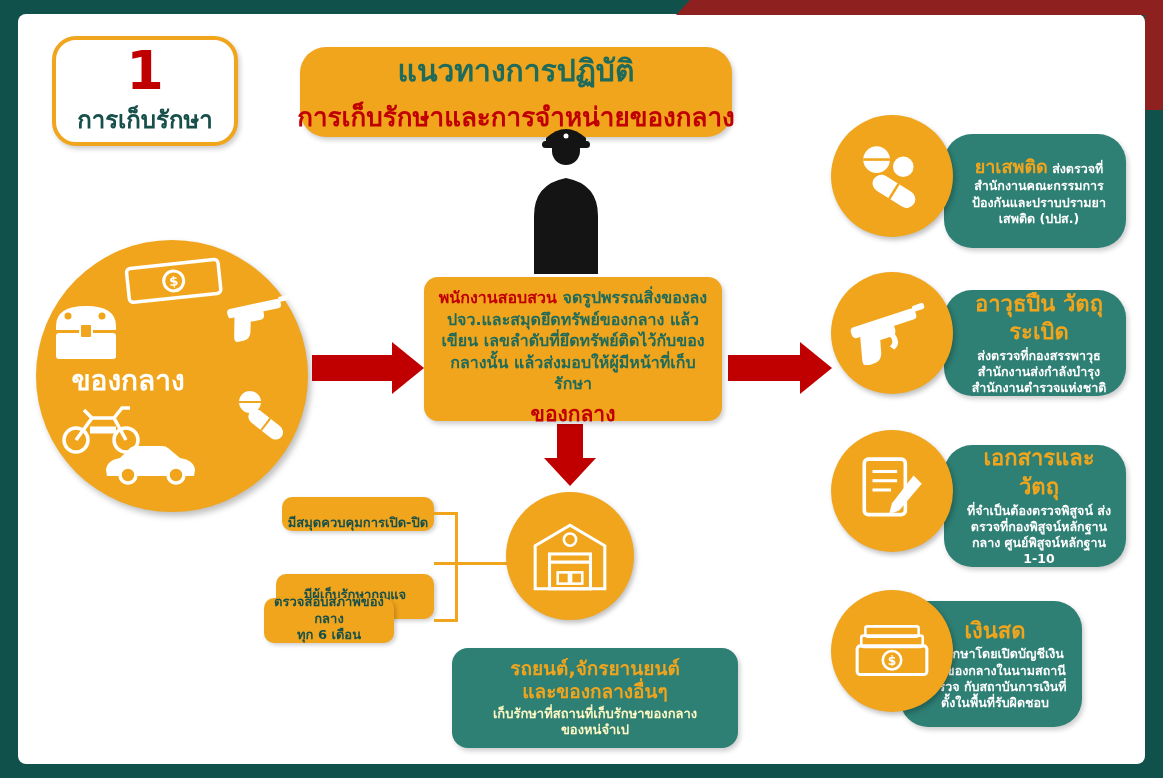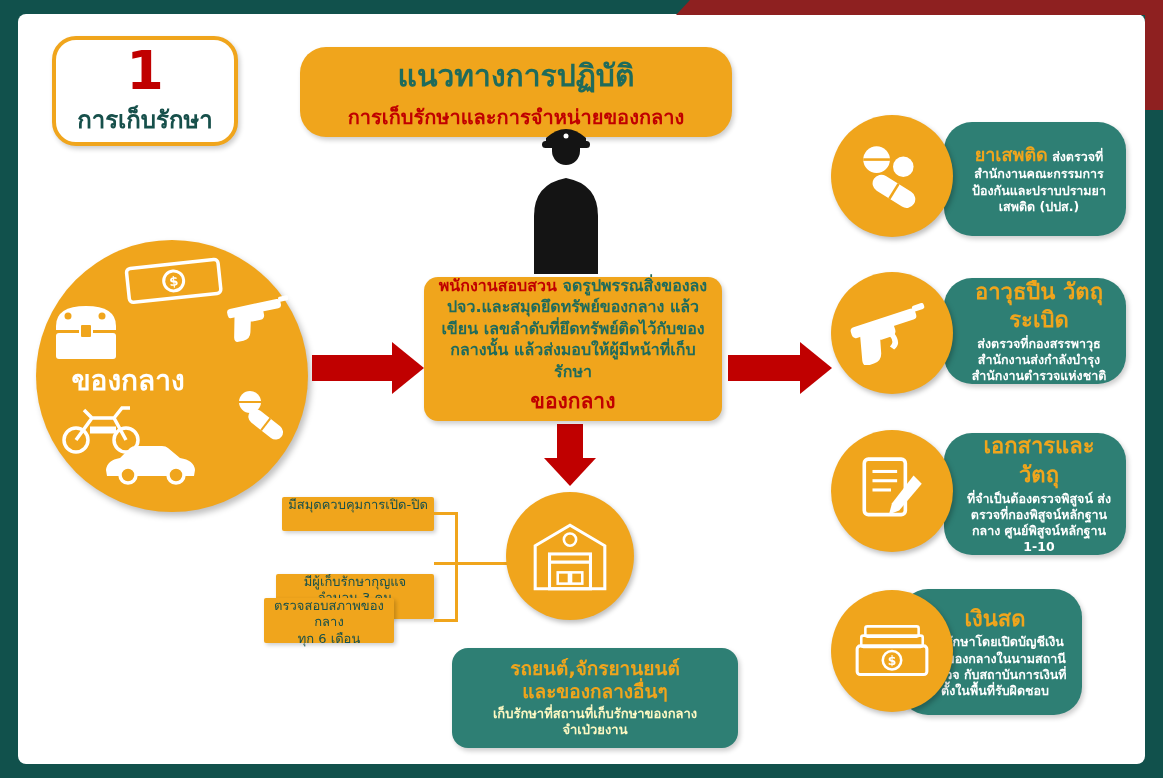--- a/index.html
+++ b/index.html
@@ -21,21 +21,21 @@
            border:4px solid #F0A51C; border-radius:24px;
            display:flex; flex-direction:column; align-items:center; justify-content:center;
            box-shadow:2px 3px 5px rgba(0,0,0,.2); }
   .badge-number { color:#C00000; font-size:54px; font-weight:bold; line-height:1.05; }
   .badge-label  { color:#17504B; font-size:24px; font-weight:bold; }
 
   .header { left:300px; top:30px; width:432px; height:90px; background:#F0A51C; border-radius:26px;
             display:flex; flex-direction:column; align-items:center; justify-content:center; gap:2px;
             box-shadow:2px 3px 5px rgba(0,0,0,.2);margin-top:17px; }
   .header-title    { color:#1F6B5B; font-size:30px; font-weight:bold; white-space:nowrap; }
-  .header-subtitle { color:#C00000; font-size:20px; font-weight:bold; white-space:nowrap; }
+  .header-subtitle { color:#C00000; font-size:26px; font-weight:bold; white-space:nowrap; }
 
   .police { left:516px; top:112px; width:100px; height:162px; }
 
   .ev-circle { left:36px; top:240px; width:272px; height:272px; border-radius:50%;
                background:#F0A51C; box-shadow:3px 4px 6px rgba(0,0,0,.25); }
   .ev-label { position:absolute; left:17px; top:118px; width:150px; text-align:center;
               color:#fff; font-size:28px; font-weight:bold; }
 
   .arrow-r { height:52px; }
   .arrow-r .shaft { position:absolute; left:0; right:32px; top:13px; height:26px; background:#C00000; }
@@ -43,45 +43,45 @@
                     border-top:26px solid transparent; border-bottom:26px solid transparent;
                     border-left:32px solid #C00000; }
   .arrow-d { width:52px; }
   .arrow-d .shaft { position:absolute; top:0; bottom:26px; left:13px; width:26px; background:#C00000; }
   .arrow-d .head  { position:absolute; bottom:0; left:0; width:0; height:0;
                     border-left:26px solid transparent; border-right:26px solid transparent;
                     border-top:28px solid #C00000; }
 
   .process-box { left:424px; top:277px; width:298px; height:144px; background:#F0A51C;
                  border-radius:14px; padding:10px 12px 16px;
-                 display:flex; flex-direction:column; justify-content:center;
+                 display:flex; flex-direction:column; justify-content:flex-start;
                  text-align:center; box-shadow:2px 3px 5px rgba(0,0,0,.2); }
   .process-text { color:#1F6B5B; font-size:16px; font-weight:bold; line-height:1.35; }
   .process-text .hl { color:#C00000; }
   .process-footer { color:#C00000; font-size:21px; font-weight:bold; margin-top:2px; }
 
-  .rule-box { background:#F0A51C; border-radius:2px; color:#17504B; font-weight:normal;
+  .rule-box { background:#F0A51C; border-radius:10px; color:#17504B; font-weight:bold;
               font-size:13px; line-height:1.25; display:flex; flex-direction:column;
-              align-items:center; justify-content:flex-start; text-align:center;
+              align-items:center; justify-content:flex-end; text-align:center;
               box-shadow:2px 2px 4px rgba(0,0,0,.2); }
   .conn { background:#F0A51C; }
 
   .wh-circle { left:506px; top:492px; width:128px; height:128px; border-radius:50%;
                background:#F0A51C; display:flex; align-items:center; justify-content:center;
                box-shadow:2px 3px 5px rgba(0,0,0,.25); }
 
   .vehicle-box { left:432px; top:648px; width:286px; height:100px; background:#2E7F74;
                  border-radius:16px; display:flex; flex-direction:column; align-items:center;
                  justify-content:center; text-align:center; box-shadow:2px 3px 5px rgba(0,0,0,.2);margin-left:20px; }
   .vehicle-title { color:#F0A51C; font-size:19px; font-weight:bold; line-height:1.2; }
   .vehicle-body  { color:#fef9c3; font-size:13px; font-weight:bold; line-height:1.25; margin-top:3px; }
 
   .r-rect { background:#2E7F74; border-radius:28px; display:flex; align-items:center;
             justify-content:center; padding:8px 12px 8px 20px; text-align:center;
-            box-shadow:2px 3px 5px rgba(0,0,0,.2); }
+            box-shadow:2px 3px 5px rgba(0,0,0,.2);margin-top:12px; }
   .r-text  { color:#fff; font-size:12.5px; font-weight:bold; line-height:1.3; }
   .r-title { color:#F0A51C; font-size:18px; font-weight:bold; }
   .r-title.block { display:block; font-size:22px; margin-bottom:1px; }
   .r-circle { width:122px; height:122px; border-radius:50%; background:#F0A51C;
               display:flex; align-items:center; justify-content:center;
               box-shadow:2px 3px 5px rgba(0,0,0,.25); }
 </style>
 </head>
 <body>
 
@@ -209,21 +209,21 @@
   </svg>
 </div>
 
 <div class="abs vehicle-box">
   <div class="vehicle-title">
     <span>รถยนต์,จักรยานยนต์</span><br>
     <span>และของกลางอื่นๆ</span>
   </div>
   <div class="vehicle-body">
     <span>เก็บรักษาที่สถานที่เก็บรักษาของกลาง</span><br>
-    <span>จำเป่วยงาน</span>
+    <span>ของหน่จำเป</span>
   </div>
 </div>
 
 <div class="abs r-rect" style="left:944px; top:122px; width:182px; height:114px;">
   <div class="r-text">
     <span class="r-title">ยาเสพติด</span>
     <span>ส่งตรวจที่ สำนักงานคณะกรรมการ ป้องกันและปราบปรามยา เสพติด (ปปส.)</span>
   </div>
 </div>
 <div class="abs r-circle" style="left:831px; top:115px;">

